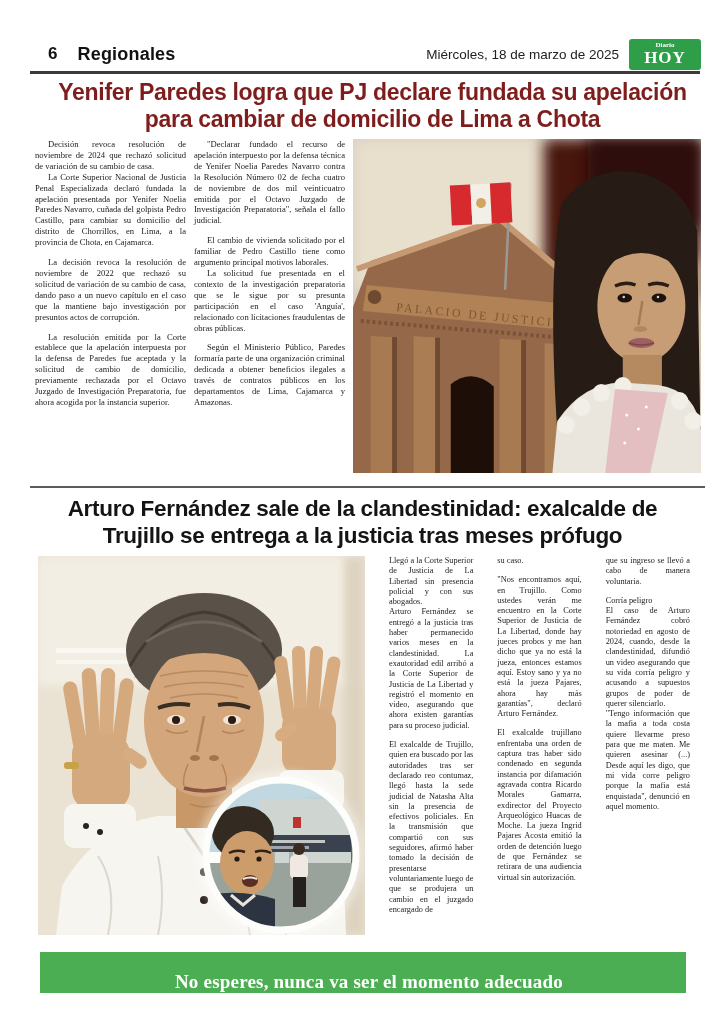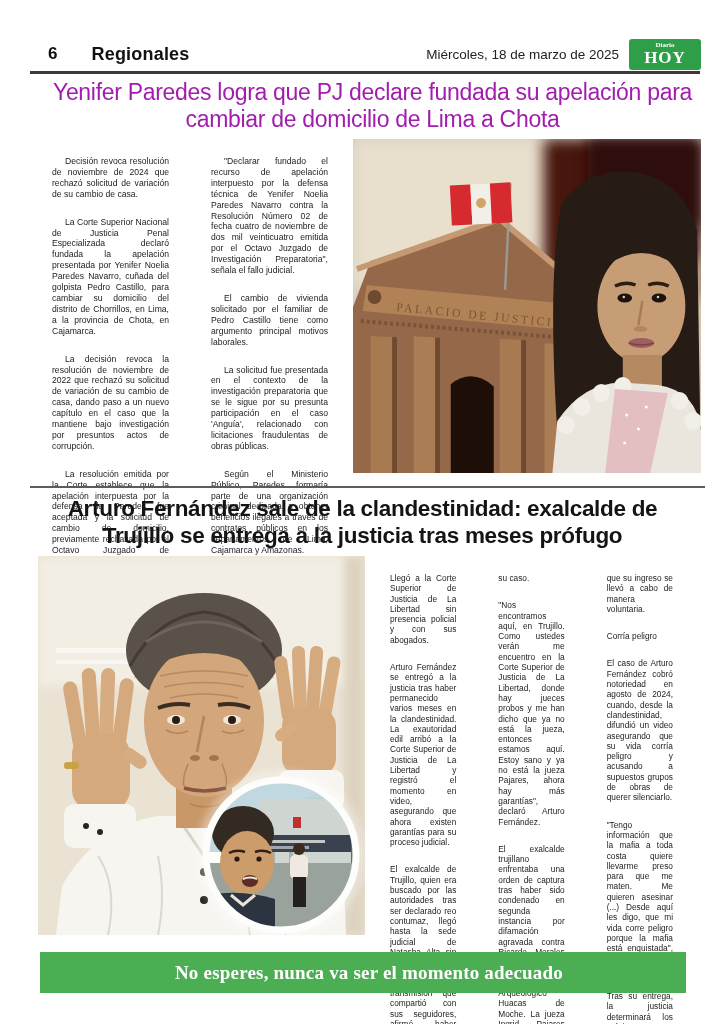--- a/index.html
+++ b/index.html
@@ -2,54 +2,54 @@
 <html><head>
 <meta charset="utf-8">
 <style>
   html,body{margin:0;padding:0;background:#e9e9e9;}
   .page{position:relative;width:723px;height:1024px;background:#ffffff;margin:0 auto;
         font-family:"Liberation Sans",sans-serif;color:#1c1c1c;overflow:hidden;}
 
   
   .hdr{position:absolute;top:38px;left:30px;right:22px;height:32px;display:flex;align-items:center;}
   .pageno{font-size:17px;font-weight:bold;margin-left:18px;color:#111;}
-  .section{font-size:18px;font-weight:bold;margin-left:34px;color:#111;letter-spacing:.2px;}
+  .section{font-size:18px;font-weight:bold;margin-left:20px;color:#111;letter-spacing:.2px;}
   .hspacer{flex:1;}
   .date{font-size:13.5px;color:#222;margin-right:10px;}
   .logo{width:72px;height:31px;background:#2f9e48;border-radius:3px;display:flex;flex-direction:column;
         align-items:center;justify-content:center;line-height:1;}
   .logo .lt{color:#fff;font-size:7px;font-weight:bold;font-family:"Liberation Serif",serif;}
   .logo .lm{color:#fff;font-size:17px;font-weight:bold;letter-spacing:1px;font-family:"Liberation Serif",serif;}
   .rule1{position:absolute;top:71px;left:30px;right:23px;height:3px;background:#3a3a3a;}
   .rule2{position:absolute;top:486px;left:30px;right:18px;height:2px;background:#5c5c5c;}
 
   
   .h1a{position:absolute;top:79px;left:38px;right:16px;text-align:center;font-size:23px;line-height:27px;
-       font-weight:normal;color:#a21caf;letter-spacing:-.3px;}
+       font-weight:bold;color:#7f1d1d;letter-spacing:-.3px;}
   .h2a{position:absolute;top:495px;left:30px;right:28px;text-align:center;font-size:22.5px;line-height:27px;
        font-weight:bold;color:#141414;letter-spacing:-.3px;}
 
   
   .a1row{position:absolute;top:139px;left:35px;right:22px;display:flex;gap:8px;}
   .a1col{width:151px;flex:0 0 151px;}
   .a1photo{flex:1;height:334px;}
-  .a2row{position:absolute;top:556px;left:38px;right:33px;display:flex;gap:8px;}
+  .a2row{position:absolute;top:556px;left:38px;right:33px;display:flex;gap:24px;}
   .a2photo{width:327px;flex:0 0 327px;height:379px;}
   .a2col{flex:1;min-width:0;}
 
-  p.b{margin:17px;font-size:8.6px;line-height:10.9px;text-align:justify;color:#1b1b1b;}
+  p.b{margin:0;font-size:8.6px;line-height:10.9px;text-align:justify;color:#1b1b1b;font-family:Liberation Serif, serif;}
   .a2col p.b{font-size:8.3px;line-height:10.3px;}
   p.ind{text-indent:13px;}
   p.gap{margin-top:9px;}
 
   svg{display:block;}
 
   
   .banner{position:absolute;top:952px;left:40px;right:37px;height:41px;background:#4cae53;
-          display:flex;align-items:center;justify-content:center;padding-left:12px;}
+          display:flex;align-items:flex-end;justify-content:center;padding-left:12px;}
   .banner span{color:#ffffff;font-family:"Liberation Serif",serif;font-weight:bold;font-size:19px;
                letter-spacing:.2px;}
 </style>
 </head>
 <body>
 
 <div class="page">
 
   <div class="hdr">
     <span class="pageno">6</span>
@@ -266,23 +266,22 @@
       <p class="b gap">El exalcalde de Trujillo, quien era buscado por las autoridades tras ser declarado reo contumaz, llegó hasta la sede judicial de Natasha Alta sin la presencia de efectivos policiales. En la transmisión que compartió con sus seguidores, afirmó haber tomado la decisión de presentarse voluntariamente luego de que se produjera un cambio en el juzgado encargado de</p>
     </div>
     <div class="a2col">
       <p class="b">su caso.</p>
       <p class="b gap">"Nos encontramos aquí, en Trujillo. Como ustedes verán me encuentro en la Corte Superior de Justicia de La Libertad, donde hay jueces probos y me han dicho que ya no está la jueza, entonces estamos aquí. Estoy sano y ya no está la jueza Pajares, ahora hay más garantías", declaró Arturo Fernández.</p>
       <p class="b gap">El exalcalde trujillano enfrentaba una orden de captura tras haber sido condenado en segunda instancia por difamación agravada contra Ricardo Morales Gamarra, exdirector del Proyecto Arqueológico Huacas de Moche. La jueza Ingrid Pajares Acosta emitió la orden de detención luego de que Fernández se retirara de una audiencia virtual sin autorización.</p>
     </div>
     <div class="a2col">
       <p class="b">que su ingreso se llevó a cabo de manera voluntaria.</p>
       <p class="b gap">Corría peligro</p>
-      <p class="b">El caso de Arturo Fernández cobró notoriedad en agosto de 2024, cuando, desde la clandestinidad, difundió un video asegurando que su vida corría peligro y acusando a supuestos grupos de obras de querer silenciarlo.</p>
+      <p class="b">El caso de Arturo Fernández cobró notoriedad en agosto de 2024, cuando, desde la clandestinidad, difundió un video asegurando que su vida corría peligro y acusando a supuestos grupos de poder de querer silenciarlo.</p>
       <p class="b">"Tengo información que la mafia a toda costa quiere llevarme preso para que me maten. Me quieren asesinar (...) Desde aquí les digo, que mi vida corre peligro porque la mafia está enquistada", denunció en aquel momento.</p>
-      <p class="b gap">Tras su entrega, la justicia determinará los próximos pasos en el proceso que enfrenta el exalcalde Arturo Fernández, quien en su momento también fue vacado de su cargo por decisión del Concejo Municipal de Trujillo.</p>
     </div>
   </div>
 
   <div class="banner">
     <span>No esperes, nunca va ser el momento adecuado</span>
   </div>
 
 </div>
 
 </body></html>

